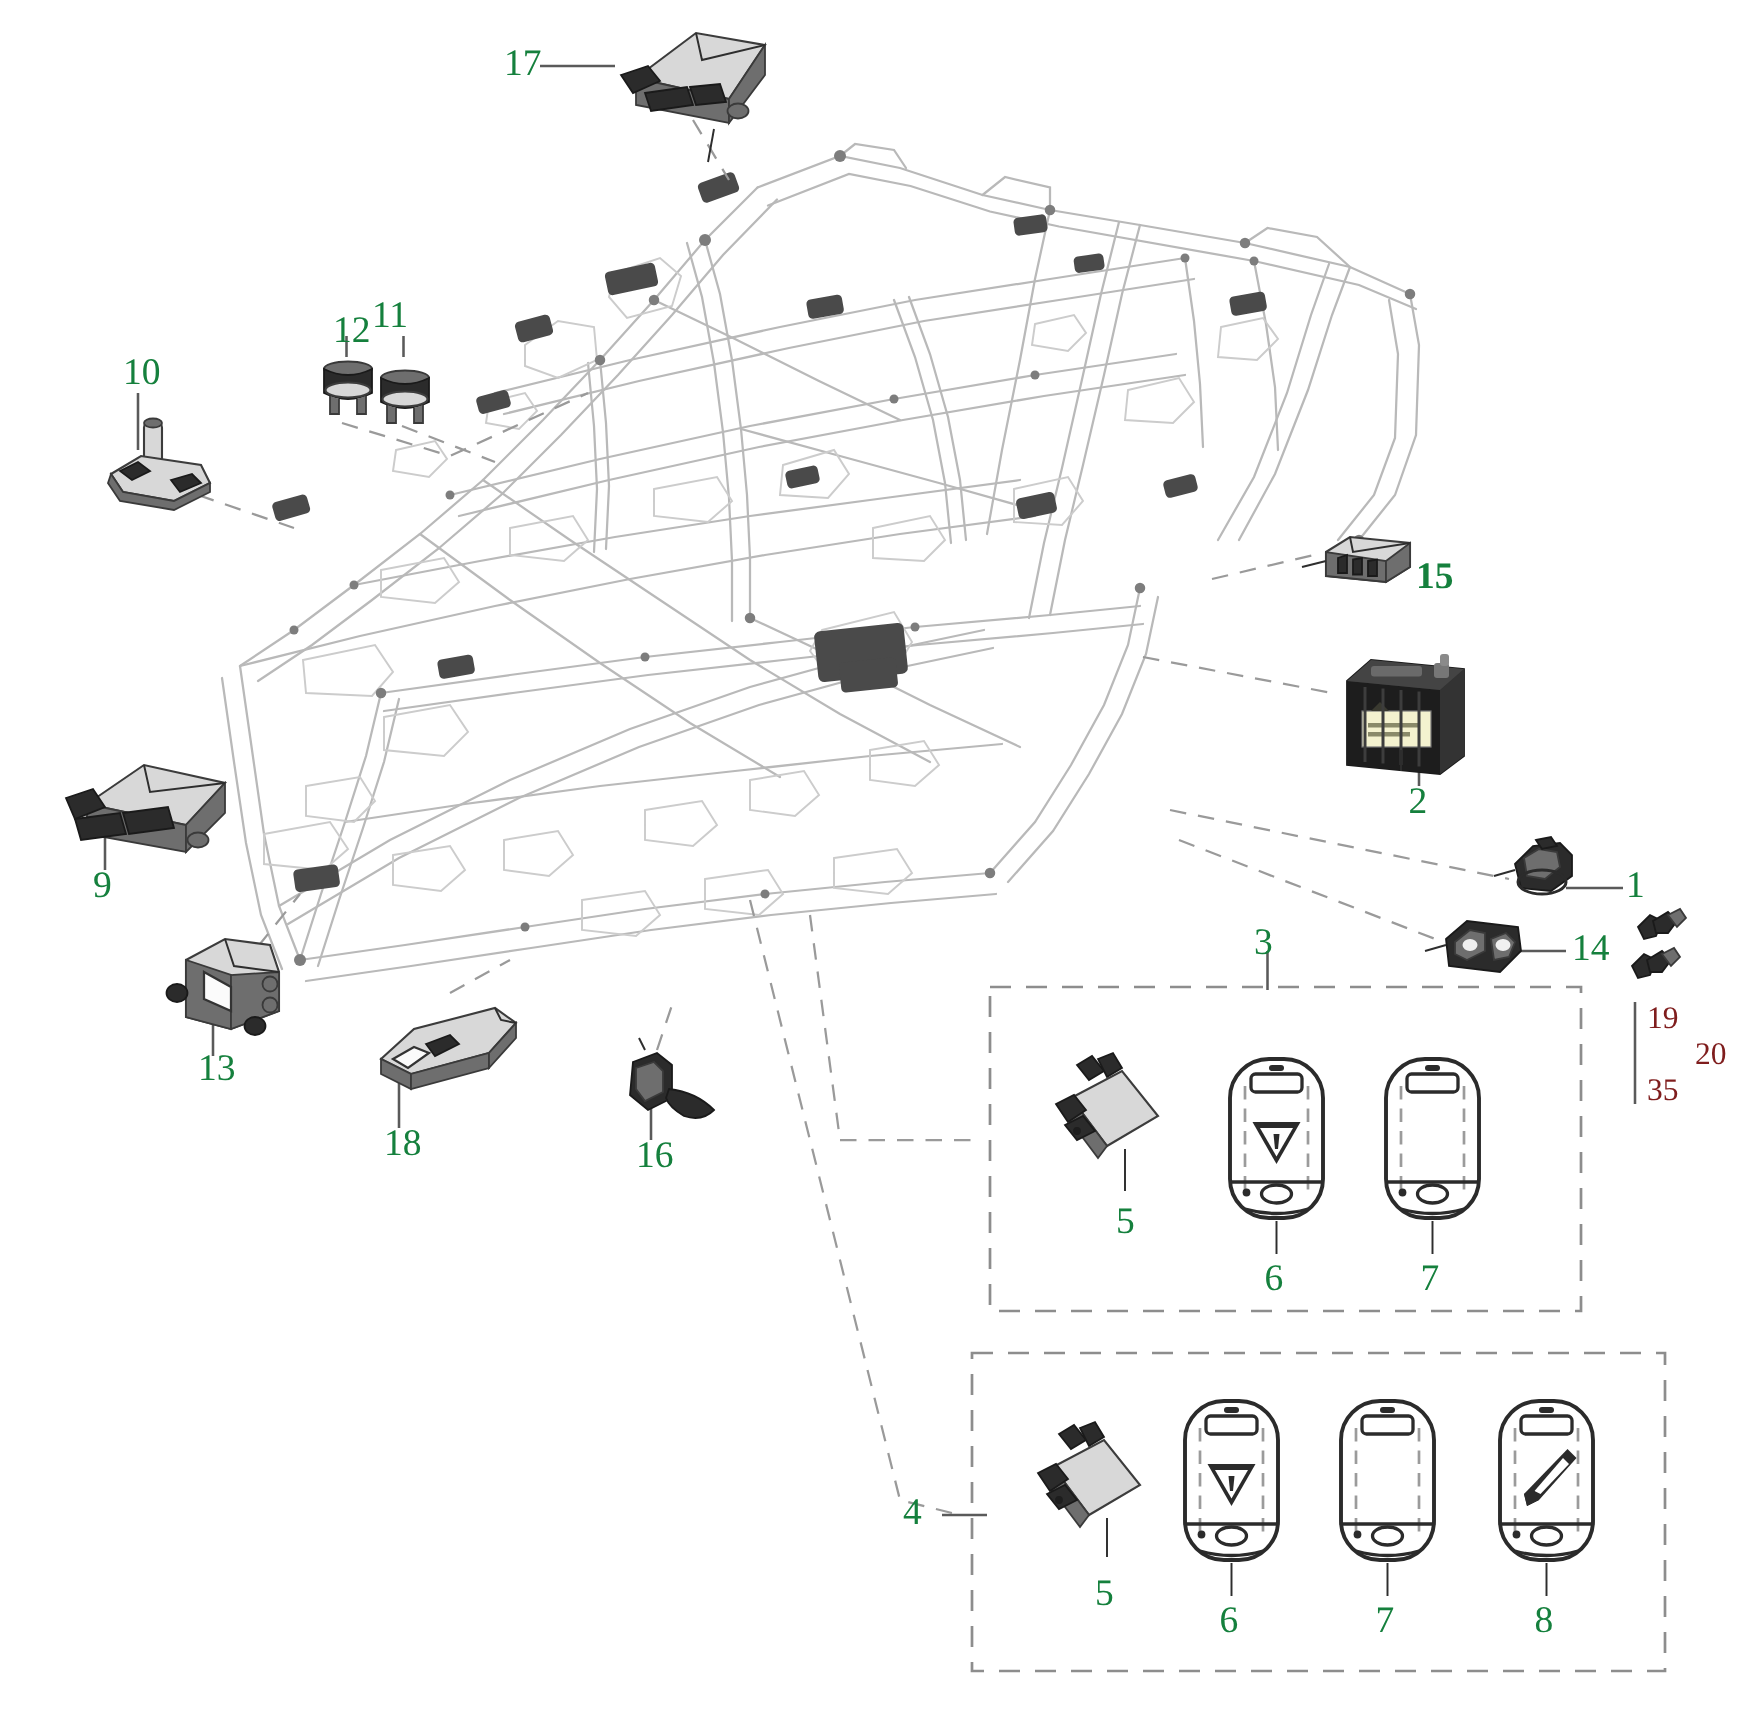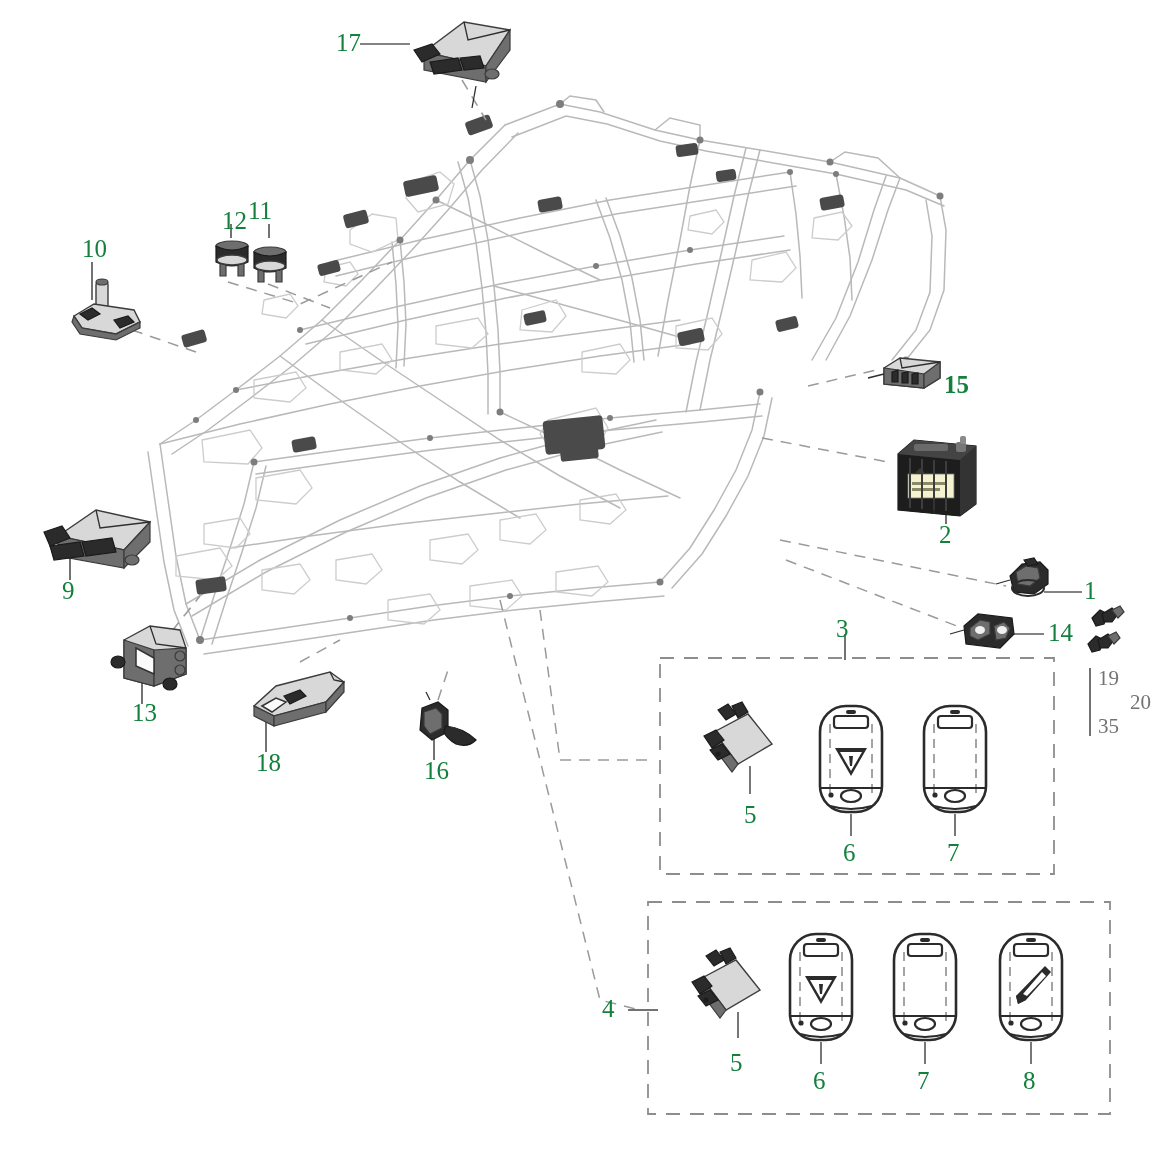--- a/index.html
+++ b/index.html
@@ -4,21 +4,21 @@
 <style>
   html,body{margin:0;padding:0;background:#ffffff;}
   body{width:1161px;height:1149px;position:relative;overflow:hidden;
        font-family:"Liberation Serif", serif;color:#3a3a3a;}
   #stage{position:absolute;inset:0;}
   svg.layer{position:absolute;left:0;top:0;width:1161px;height:1149px;overflow:visible;}
   .callout{position:absolute;font-family:"Liberation Serif", serif;
            font-size:25px;color:#15803d;line-height:1;white-space:nowrap;
            letter-spacing:0px;}
   .stacknum{position:absolute;font-family:"Liberation Serif", serif;
-            font-size:21px;color:#737373;line-height:21px;}
+            font-size:21px;color:#7f1d1d;line-height:21px;}
   .frame-stroke{stroke:#b9b9b9;fill:none;stroke-width:1.5;stroke-linecap:round;}
   .frame-light{stroke:#cccccc;fill:none;stroke-width:1.3;stroke-linecap:round;}
   .frame-node{fill:#7d7d7d;}
   .lead{stroke:#5a5a5a;fill:none;stroke-width:1.7;}
   .dashlead{stroke:#9a9a9a;fill:none;stroke-width:1.5;stroke-dasharray:11 8;}
   .dashbox{stroke:#8d8d8d;fill:none;stroke-width:1.8;stroke-dasharray:14 10;}
   .pt-dark{fill:#2b2b2b;stroke:#1a1a1a;stroke-width:1.2;}
   .pt-mid{fill:#6e6e6e;stroke:#3a3a3a;stroke-width:1.2;}
   .pt-lite{fill:#d8d8d8;stroke:#3c3c3c;stroke-width:1.4;}
   .pt-white{fill:#fbfbfb;stroke:#333;stroke-width:1.5;}

